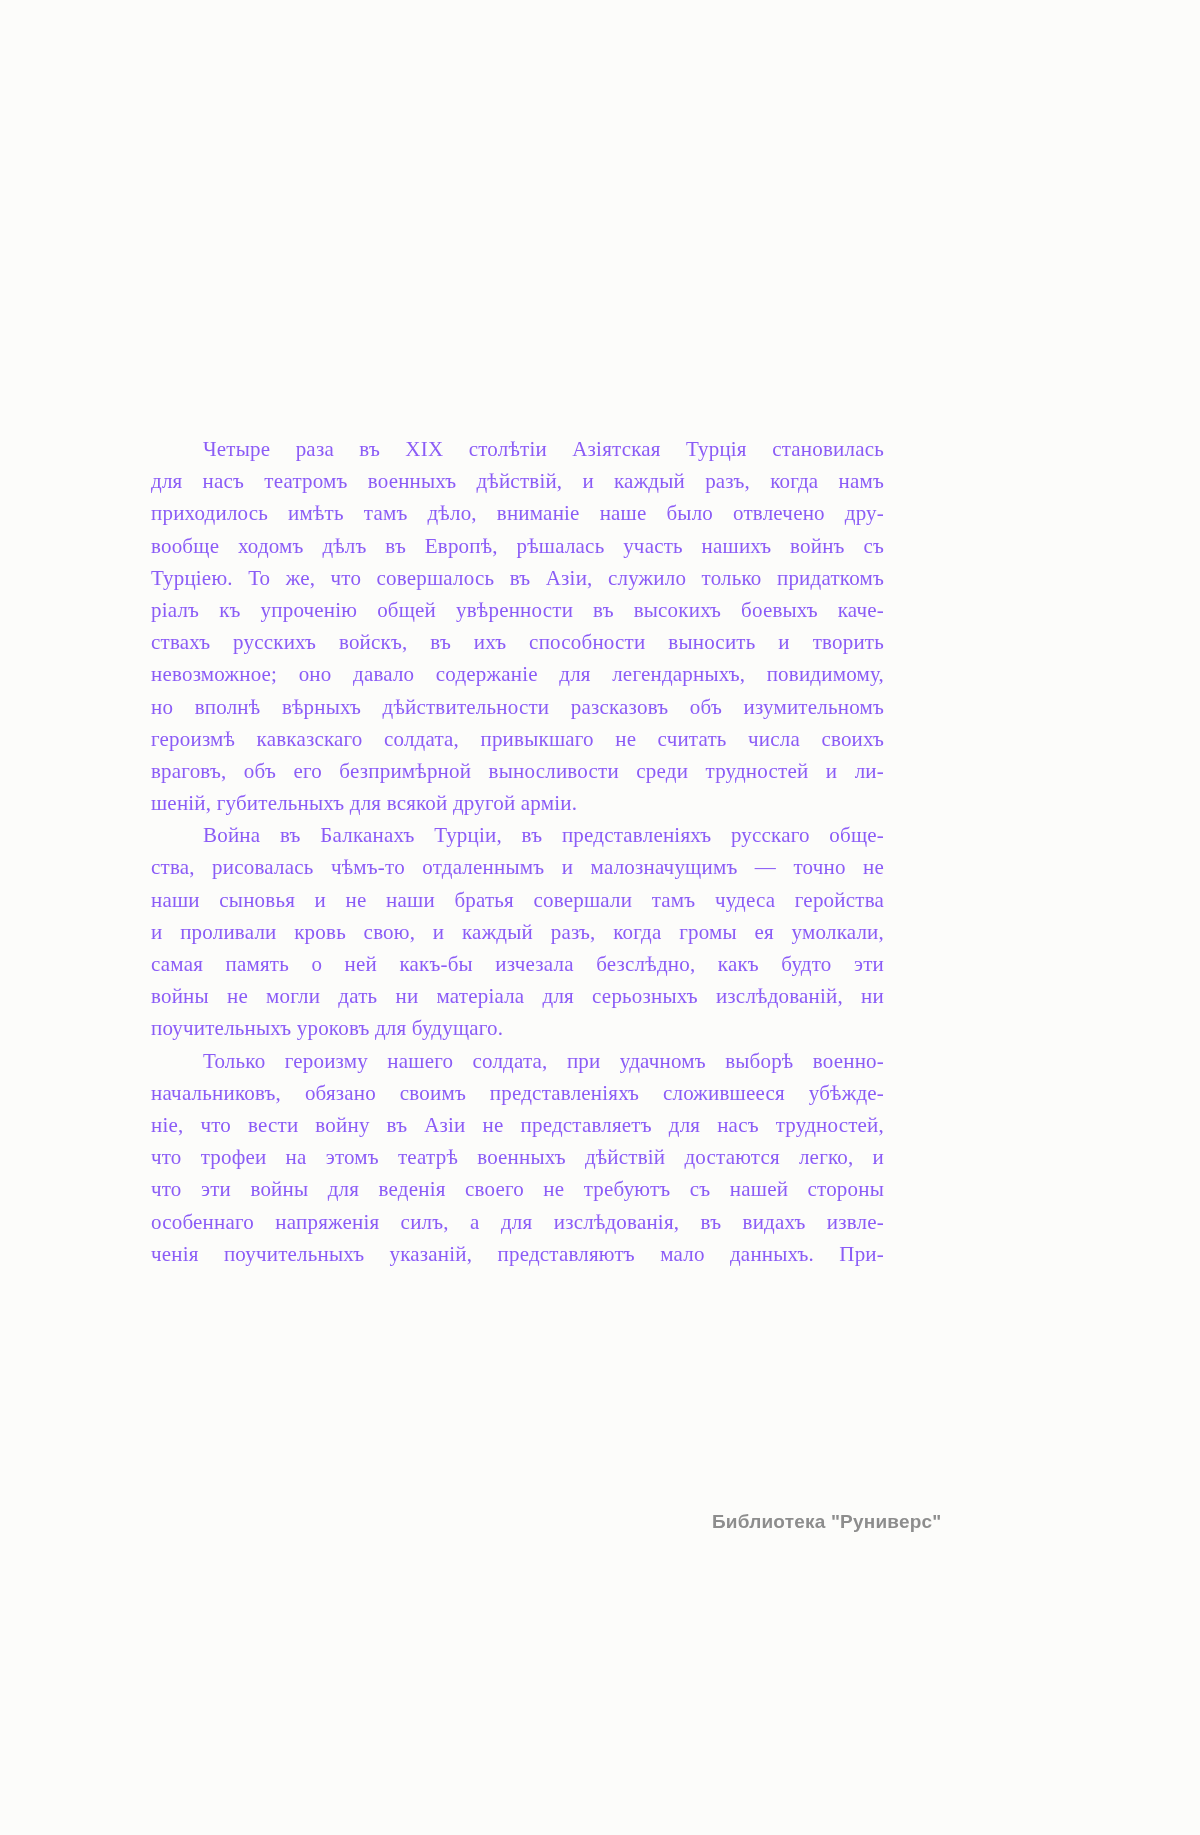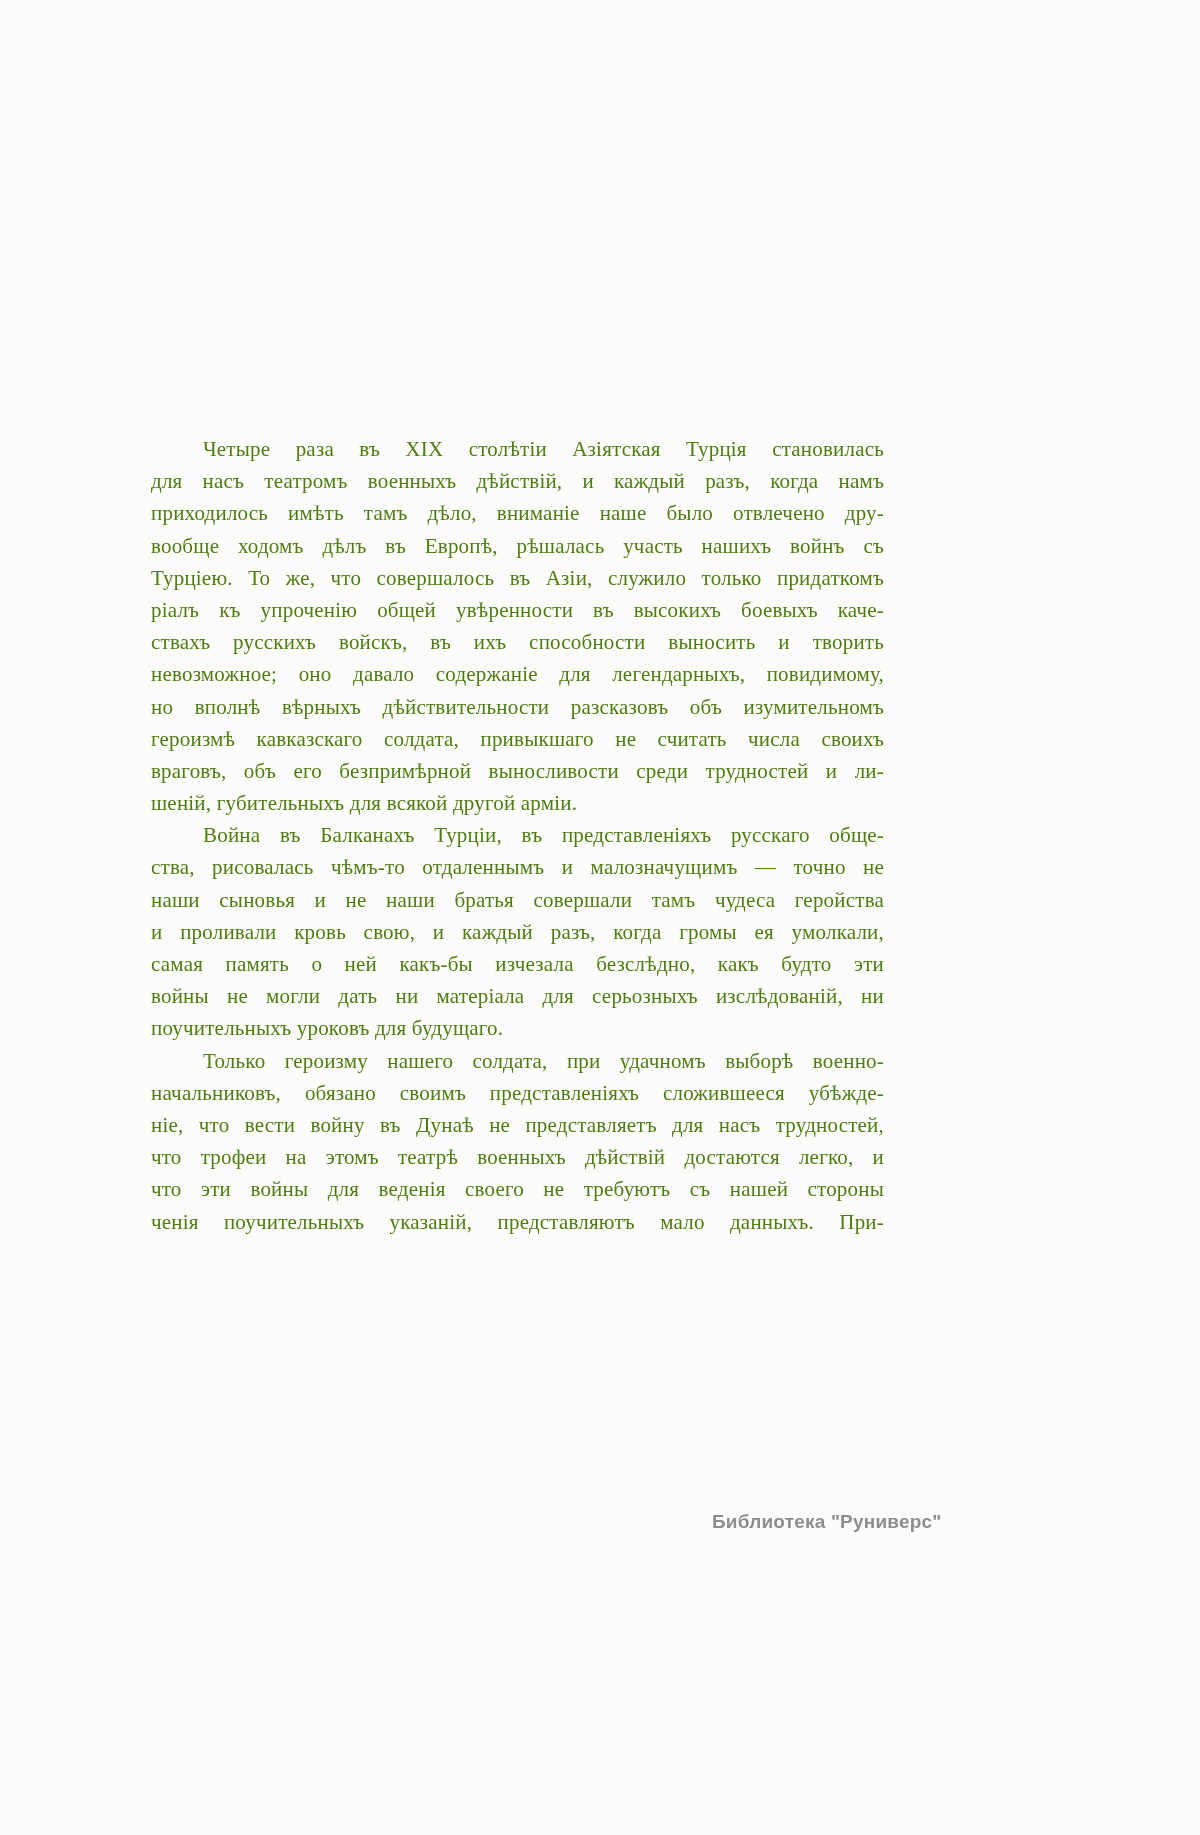--- a/index.html
+++ b/index.html
@@ -14,21 +14,21 @@
     width: 1200px;
     height: 1835px;
     background: #fcfcfa;
     font-family: "Liberation Serif", "DejaVu Serif", serif;
   }
   .text-block {
     position: absolute;
     left: 151px;
     top: 433px;
     width: 733px;
-    color: #4d7c0f;
+    color: #8b5cf6;
     font-size: 21px;
     line-height: 32.2px;
     letter-spacing: 0.2px;
   }
   .paragraph { margin: 0; }
   .line {
     text-align: justify;
     text-align-last: justify;
     white-space: normal;
     height: 32.2px;
@@ -71,20 +71,21 @@
         <div class="line">ства, рисовалась чѣмъ-то отдаленнымъ и малозначущимъ — точно не</div>
         <div class="line">наши сыновья и не наши братья совершали тамъ чудеса геройства</div>
         <div class="line">и проливали кровь свою, и каждый разъ, когда громы ея умолкали,</div>
         <div class="line">самая память о ней какъ-бы изчезала безслѣдно, какъ будто эти</div>
         <div class="line">войны не могли дать ни матеріала для серьозныхъ изслѣдованій, ни</div>
         <div class="line last">поучительныхъ уроковъ для будущаго.</div>
       </div>
       <div class="paragraph">
         <div class="line first">Только героизму нашего солдата, при удачномъ выборѣ военно-</div>
         <div class="line">начальниковъ, обязано своимъ представленіяхъ сложившееся убѣжде-</div>
-        <div class="line">ніе, что вести войну въ Дунаѣ не представляетъ для насъ трудностей,</div>
+        <div class="line">ніе, что вести войну въ Азіи не представляетъ для насъ трудностей,</div>
         <div class="line">что трофеи на этомъ театрѣ военныхъ дѣйствій достаются легко, и</div>
         <div class="line">что эти войны для веденія своего не требуютъ съ нашей стороны</div>
+        <div class="line">особеннаго напряженія силъ, а для изслѣдованія, въ видахъ извле-</div>
         <div class="line">ченія поучительныхъ указаній, представляютъ мало данныхъ. При-</div>
       </div>
     </div>
   <div class="watermark">Библиотека "Руниверс"</div>
 </div>
 
 </body></html>

